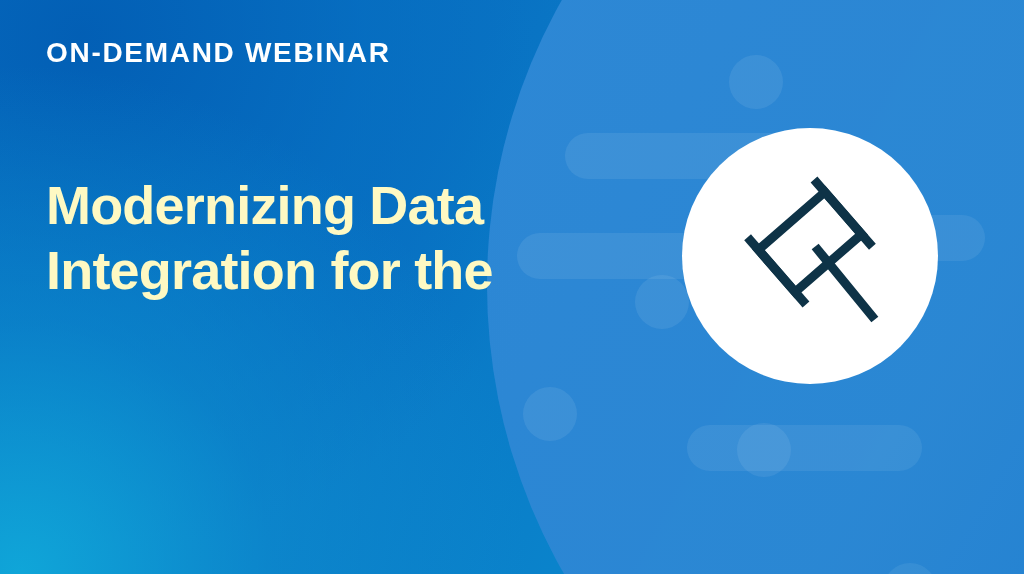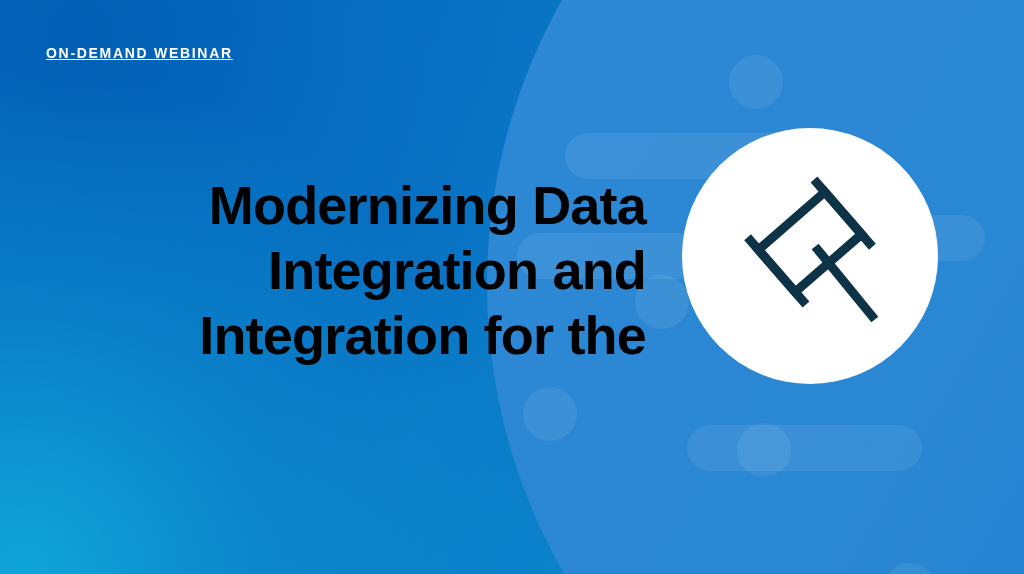--- a/index.html
+++ b/index.html
@@ -100,38 +100,36 @@
     left: 46px;
     top: 0;
     width: 620px;
     height: 100%;
   }
   .eyebrow {
     position: absolute;
     top: 40px;
     left: 0;
     color: #ffffff;
-    font-size: 14px;
+    font-size: 28px;
     font-weight: bold;
     letter-spacing: 1.7px;
     line-height: 26px;
     white-space: nowrap;
-    text-decoration: underline;
   }
   .headline {
     position: absolute;
     top: 137px;
     left: 0;
     width: 600px;
-    color: #000000;
+    color: #fef9c3;
     font-size: 54px;
     font-weight: bold;
     line-height: 65px;
     letter-spacing: -0.8px;
-    text-align: right;
   }
   .headline .hl-line { display: block; white-space: nowrap; }
 </style>
 </head>
 <body>
 
 <div class="banner">
 
   <div class="bg-base"></div>
   <div class="bg-corner-dark"></div>
@@ -165,18 +163,17 @@
 
         <line x1="88" y1="74" x2="142" y2="140"></line>
       </svg>
     </span>
   </div>
 
   <div class="content">
     <div class="eyebrow">ON-DEMAND WEBINAR</div>
     <h1 class="headline">
       <span class="hl-line">Modernizing Data</span>
-      <span class="hl-line">Integration and</span>
       <span class="hl-line">Integration for the</span>
     </h1>
   </div>
 
 </div>
 
 </body></html>

